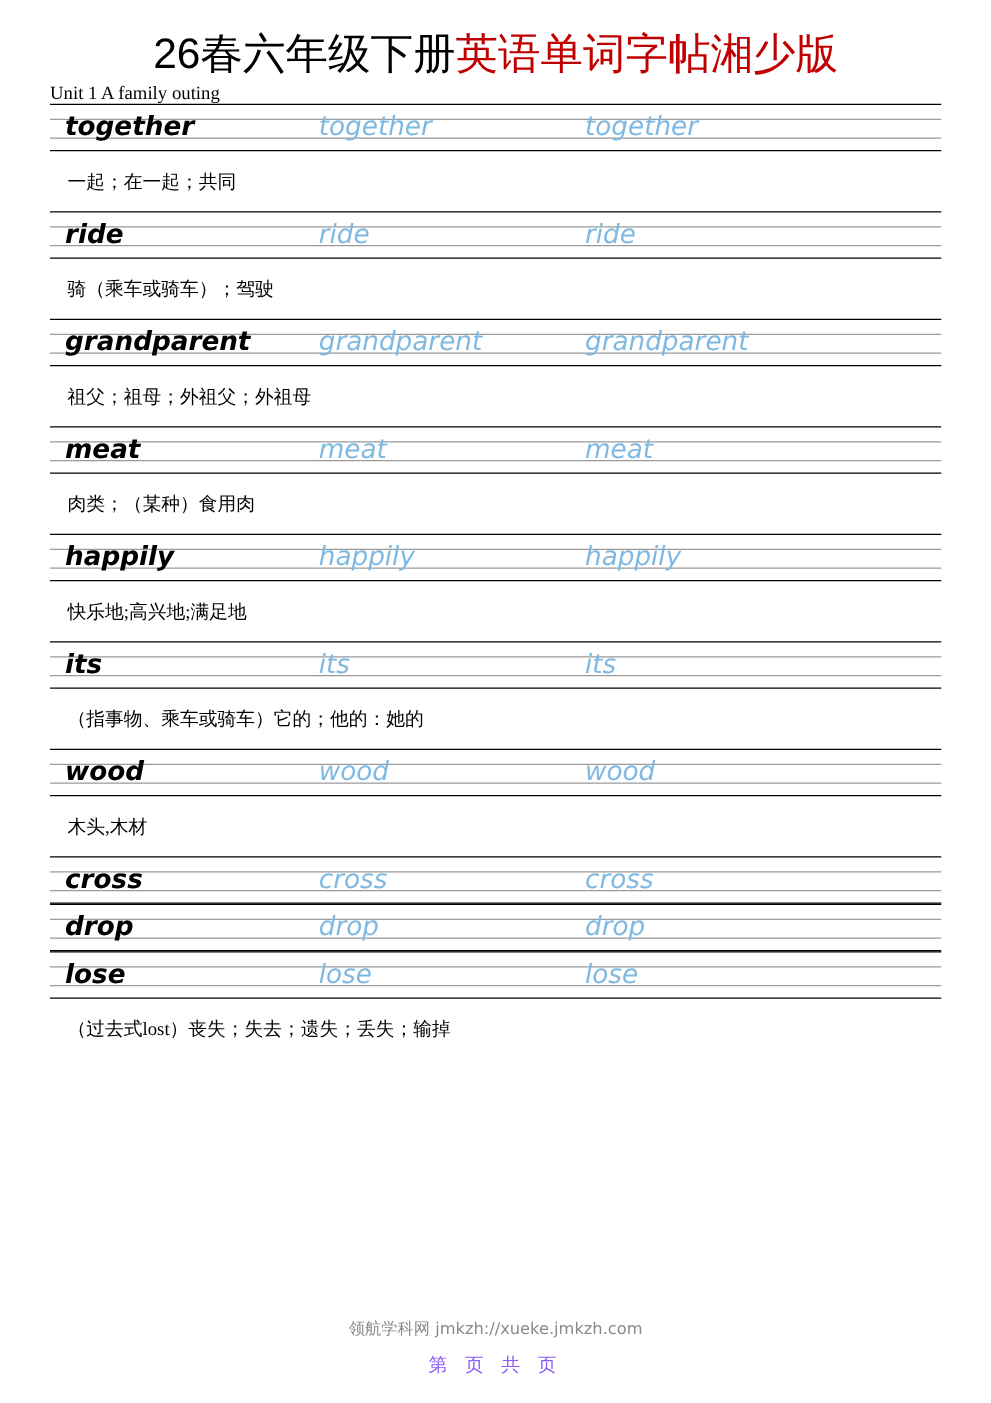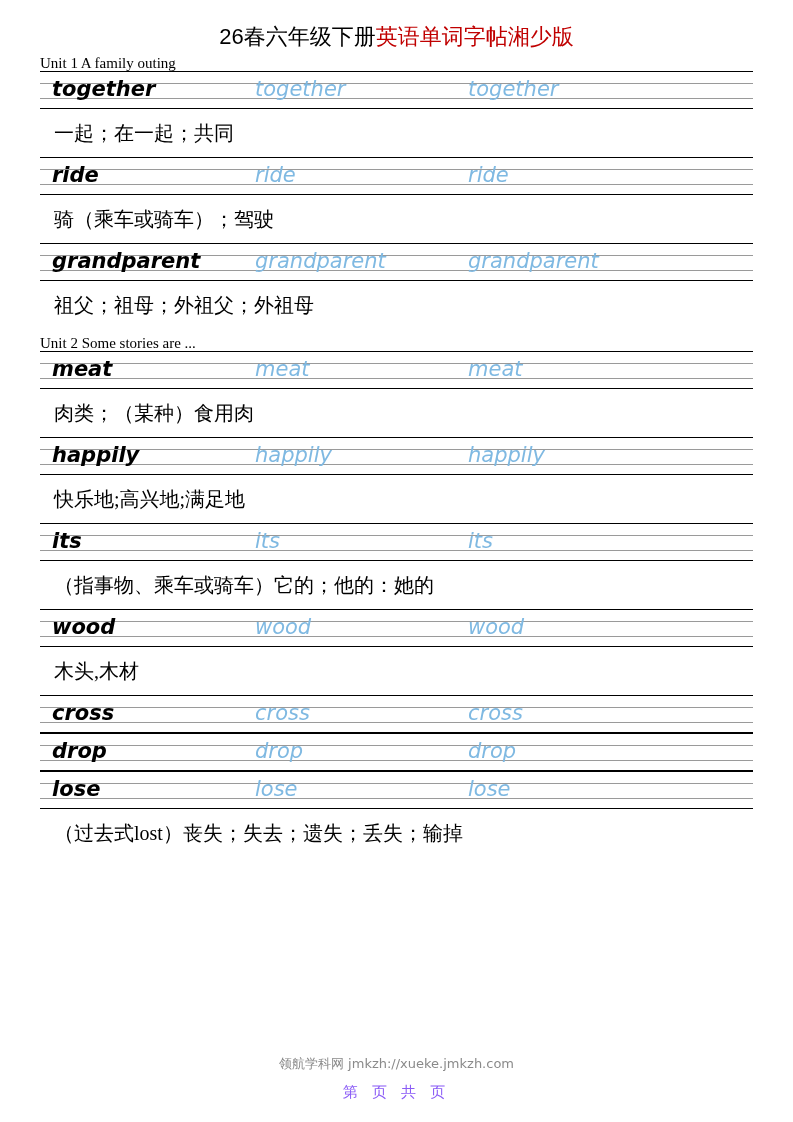--- a/index.html
+++ b/index.html
@@ -21,21 +21,21 @@
     height: 1122px;
     position: relative;
     box-sizing: border-box;
     padding: 0 40px;
   }
 
   
   .title {
     text-align: center;
     font-family: "Liberation Sans", "DejaVu Sans", sans-serif;
-    font-size: 22px;
+    font-size: 34px;
     font-weight: 400;
     letter-spacing: 0px;
     line-height: 1.0;
     padding-top: 26px;
     white-space: nowrap;
   }
   .title .t-black { color: #000000; }
   .title .t-red   { color: #C00000; }
 
   
@@ -103,21 +103,21 @@
   .word.trace.c3 { left: 428px; }
 
   
   .meaning {
     width: 713px;
     height: 48px;
     box-sizing: border-box;
     display: flex;
     align-items: center;
     font-family: "Liberation Serif", "DejaVu Serif", serif;
-    font-size: 20px;
+    font-size: 15px;
     color: #000000;
     padding-left: 14px;
     white-space: nowrap;
   }
 
   
   .footer {
     position: absolute;
     left: 0;
     right: 0;
@@ -172,21 +172,20 @@
       <div class="entry">
         <div class="ruled">
           <div class="word-row">
             <span class="word solid">grandparent</span>
             <span class="word trace c2">grandparent</span>
             <span class="word trace c3">grandparent</span>
           </div>
         </div>
         <div class="meaning">祖父；祖母；外祖父；外祖母</div>
       </div>
-      <div class="unit-heading">Unit 2 Some stories are ...</div>
       <div class="entry">
         <div class="ruled">
           <div class="word-row">
             <span class="word solid">meat</span>
             <span class="word trace c2">meat</span>
             <span class="word trace c3">meat</span>
           </div>
         </div>
         <div class="meaning">肉类；（某种）食用肉</div>
       </div>

